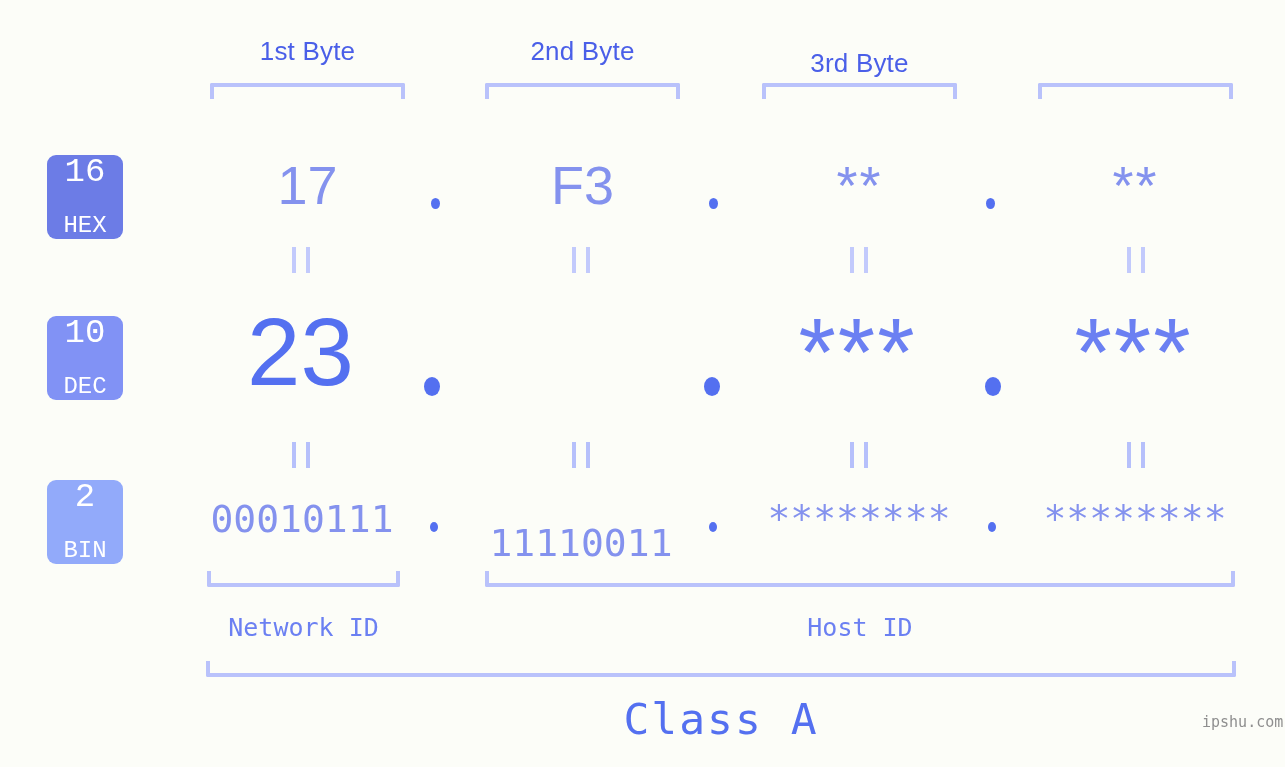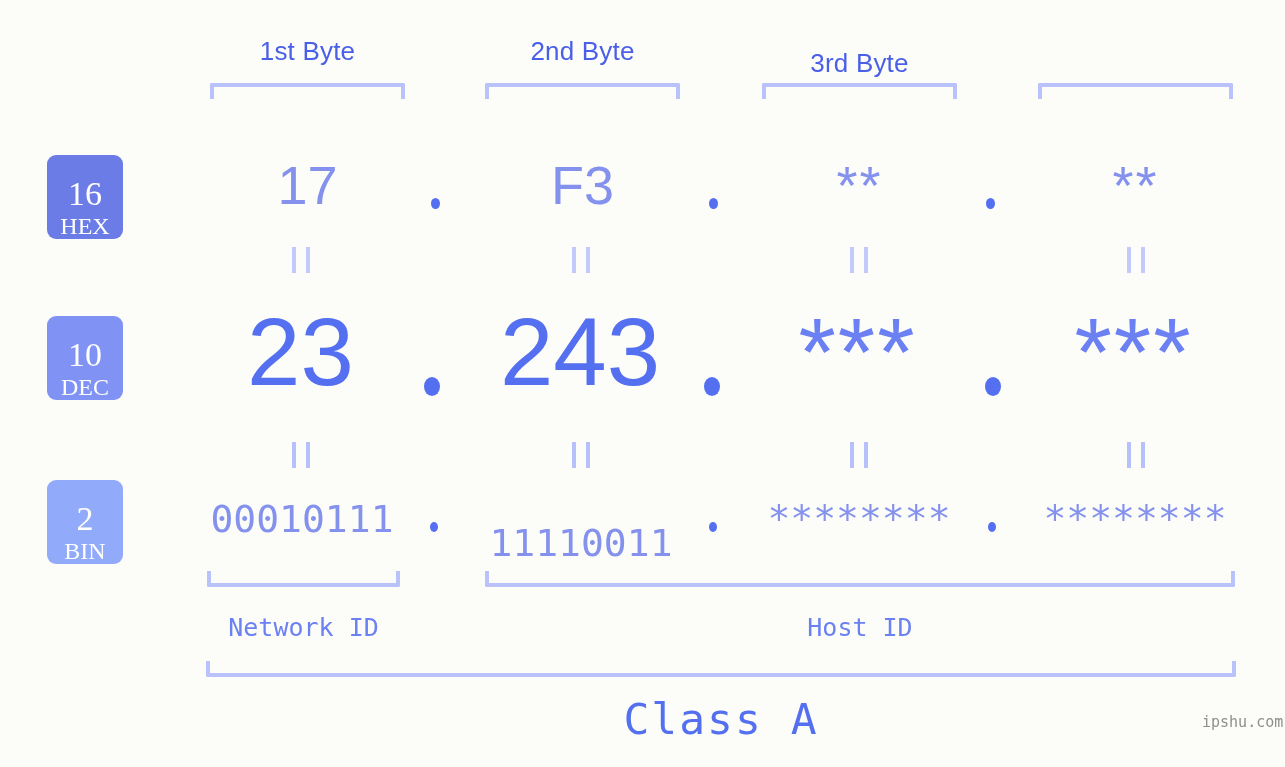--- a/index.html
+++ b/index.html
@@ -50,26 +50,26 @@
     box-sizing: border-box;
   }
 
   
   .badge {
     position: absolute;
     width: 76px;
     border-radius: 9px;
     color: #ffffff;
     text-align: center;
-    font-family: Liberation Serif, serif;
+    font-family: Liberation Mono, monospace;
     box-sizing: border-box;
     display: flex;
     flex-direction: column;
     align-items: center;
-    justify-content: flex-end;
+    justify-content: space-between;
     line-height: 1;
   }
   .badge .num {
     font-size: 34px;
     font-weight: 400;
     line-height: 1.05;
   }
   .badge .nm {
     font-size: 24px;
     font-weight: 400;
@@ -208,21 +208,20 @@
   <div class="eqmark" style="left:850px; top:247px;">
     <i></i>
       <i></i>
   </div>
   <div class="eqmark" style="left:1127px; top:247px;">
     <i></i>
       <i></i>
   </div>
 
   <div class="val dec" style="left:203px; top:304px; width:195px;">23</div>
-  <div class="val dec" style="left:480px; top:304px; width:200px;">243</div>
   <div class="val dec masked" style="left:760px; top:304px; width:195px;">***</div>
   <div class="val dec masked" style="left:1036px; top:304px; width:195px;">***</div>
 
   <div class="dot" style="left:424px; top:377px; width:16px; height:19px;"></div>
   <div class="dot" style="left:704px; top:377px; width:16px; height:19px;"></div>
   <div class="dot" style="left:985px; top:377px; width:16px; height:19px;"></div>
 
   <div class="eqmark mid" style="left:292px; top:442px;">
     <i></i>
       <i></i>

